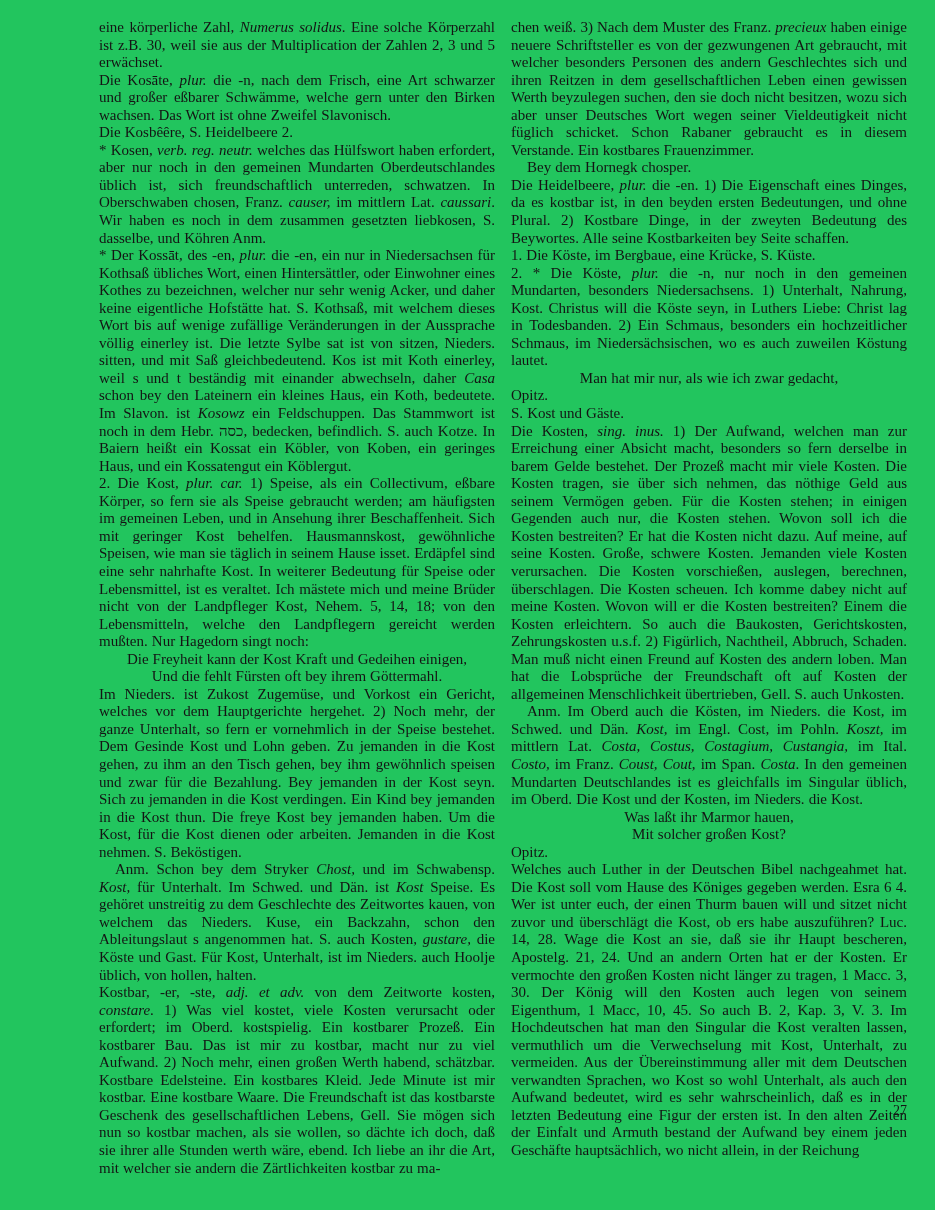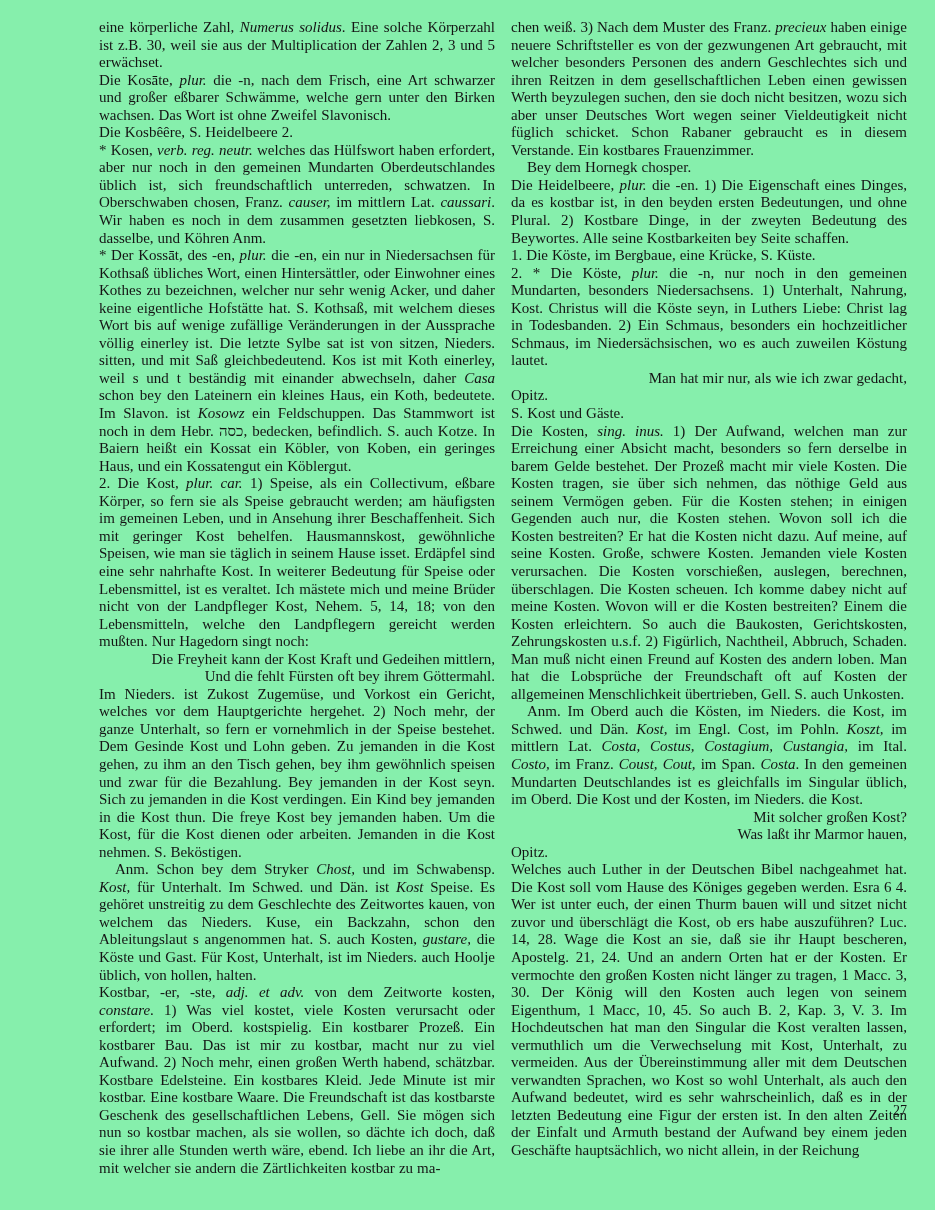--- a/index.html
+++ b/index.html
@@ -4,21 +4,21 @@
 <style>
   html, body {
     margin: 0;
     padding: 0;
     background: #ffffff;
   }
   .page {
     position: relative;
     width: 935px;
     height: 1210px;
-    background: #86efac;
+    background: #22c55e;
     color: #141414;
     font-family: "Liberation Serif", "DejaVu Serif", serif;
     overflow: hidden;
   }
   .columns {
     position: absolute;
     top: 19px;
     left: 99px;
     display: flex;
     gap: 16px;
@@ -26,21 +26,21 @@
   .column {
     width: 396px;
     font-size: 15px;
     line-height: 17.55px;
     text-align: justify;
     word-spacing: 0.02em;
   }
   .column p { margin: 0; padding: 0; }
   .p-entry { text-align: justify; }
   .p-anm   { text-align: justify; text-indent: 16px; }
-  .p-verse { text-align: right; margin-left: 17px; }
+  .p-verse { text-align: center; margin-left: 17px; }
   .p-attr  { text-align: left; }
   .seg-b { font-weight: normal; }
   .seg-i { font-style: italic; }
   .page-number {
     position: absolute;
     top: 1102px;
     left: 99px;
     width: 808px;
     text-align: right;
     font-size: 14px;
@@ -53,37 +53,37 @@
 
 <div class="page">
   <div class="columns">
     <div class="column" id="col-left">
         <p class="p-entry"><span class="seg-n">eine körperliche Zahl, </span><span class="seg-i">Numerus solidus</span><span class="seg-n">. Eine solche Körperzahl ist z.B. 30, weil sie aus der Multiplication der Zahlen 2, 3 und 5 erwächset.</span></p>
         <p class="p-entry"><span class="seg-b">Die Kosāte</span><span class="seg-n">, </span><span class="seg-i">plur.</span><span class="seg-n"> die -n, nach dem Frisch, eine Art schwarzer und großer eßbarer Schwämme, welche gern unter den Birken wachsen. Das Wort ist ohne Zweifel Slavonisch.</span></p>
         <p class="p-entry"><span class="seg-b">Die Kosbêêre</span><span class="seg-n">, S. Heidelbeere 2.</span></p>
         <p class="p-entry"><span class="seg-b">* Kosen</span><span class="seg-n">, </span><span class="seg-i">verb. reg. neutr.</span><span class="seg-n"> welches das Hülfswort haben erfordert, aber nur noch in den gemeinen Mundarten Oberdeutschlandes üblich ist, sich freundschaftlich unterreden, schwatzen. In Oberschwaben chosen, Franz. </span><span class="seg-i">causer,</span><span class="seg-n"> im mittlern Lat. </span><span class="seg-i">caussari</span><span class="seg-n">. Wir haben es noch in dem zusammen gesetzten liebkosen, S. dasselbe, und Köhren Anm.</span></p>
         <p class="p-entry"><span class="seg-b">* Der Kossāt</span><span class="seg-n">, des -en, </span><span class="seg-i">plur.</span><span class="seg-n"> die -en, ein nur in Niedersachsen für Kothsaß übliches Wort, einen Hintersättler, oder Einwohner eines Kothes zu bezeichnen, welcher nur sehr wenig Acker, und daher keine eigentliche Hofstätte hat. S. Kothsaß, mit welchem dieses Wort bis auf wenige zufällige Veränderungen in der Aussprache völlig einerley ist. Die letzte Sylbe sat ist von sitzen, Nieders. sitten, und mit Saß gleichbedeutend. Kos ist mit Koth einerley, weil s und t beständig mit einander abwechseln, daher </span><span class="seg-i">Casa</span><span class="seg-n"> schon bey den Lateinern ein kleines Haus, ein Koth, bedeutete. Im Slavon. ist </span><span class="seg-i">Kosowz</span><span class="seg-n"> ein Feldschuppen. Das Stammwort ist noch in dem Hebr. כסה, bedecken, befindlich. S. auch Kotze. In Baiern heißt ein Kossat ein Köbler, von Koben, ein geringes Haus, und ein Kossatengut ein Köblergut.</span></p>
         <p class="p-entry"><span class="seg-b">2. Die Kost</span><span class="seg-n">, </span><span class="seg-i">plur. car.</span><span class="seg-n"> 1) Speise, als ein Collectivum, eßbare Körper, so fern sie als Speise gebraucht werden; am häufigsten im gemeinen Leben, und in Ansehung ihrer Beschaffenheit. Sich mit geringer Kost behelfen. Hausmannskost, gewöhnliche Speisen, wie man sie täglich in seinem Hause isset. Erdäpfel sind eine sehr nahrhafte Kost. In weiterer Bedeutung für Speise oder Lebensmittel, ist es veraltet. Ich mästete mich und meine Brüder nicht von der Landpfleger Kost, Nehem. 5, 14, 18; von den Lebensmitteln, welche den Landpflegern gereicht werden mußten. Nur Hagedorn singt noch:</span></p>
-        <p class="p-verse"><span class="seg-n">Die Freyheit kann der Kost Kraft und Gedeihen mittlern,</span></p>
+        <p class="p-verse"><span class="seg-n">Die Freyheit kann der Kost Kraft und Gedeihen einigen,</span></p>
         <p class="p-verse"><span class="seg-n">Und die fehlt Fürsten oft bey ihrem Göttermahl.</span></p>
         <p class="p-entry"><span class="seg-n">Im Nieders. ist Zukost Zugemüse, und Vorkost ein Gericht, welches vor dem Hauptgerichte hergehet. 2) Noch mehr, der ganze Unterhalt, so fern er vornehmlich in der Speise bestehet. Dem Gesinde Kost und Lohn geben. Zu jemanden in die Kost gehen, zu ihm an den Tisch gehen, bey ihm gewöhnlich speisen und zwar für die Bezahlung. Bey jemanden in der Kost seyn. Sich zu jemanden in die Kost verdingen. Ein Kind bey jemanden in die Kost thun. Die freye Kost bey jemanden haben. Um die Kost, für die Kost dienen oder arbeiten. Jemanden in die Kost nehmen. S. Beköstigen.</span></p>
         <p class="p-anm"><span class="seg-n">Anm. Schon bey dem Stryker </span><span class="seg-i">Chost,</span><span class="seg-n"> und im Schwabensp. </span><span class="seg-i">Kost,</span><span class="seg-n"> für Unterhalt. Im Schwed. und Dän. ist </span><span class="seg-i">Kost</span><span class="seg-n"> Speise. Es gehöret unstreitig zu dem Geschlechte des Zeitwortes kauen, von welchem das Nieders. Kuse, ein Backzahn, schon den Ableitungslaut s angenommen hat. S. auch Kosten, </span><span class="seg-i">gustare,</span><span class="seg-n"> die Köste und Gast. Für Kost, Unterhalt, ist im Nieders. auch Hoolje üblich, von hollen, halten.</span></p>
         <p class="p-entry"><span class="seg-b">Kostbar</span><span class="seg-n">, -er, -ste, </span><span class="seg-i">adj. et adv.</span><span class="seg-n"> von dem Zeitworte kosten, </span><span class="seg-i">constare</span><span class="seg-n">. 1) Was viel kostet, viele Kosten verursacht oder erfordert; im Oberd. kostspielig. Ein kostbarer Prozeß. Ein kostbarer Bau. Das ist mir zu kostbar, macht nur zu viel Aufwand. 2) Noch mehr, einen großen Werth habend, schätzbar. Kostbare Edelsteine. Ein kostbares Kleid. Jede Minute ist mir kostbar. Eine kostbare Waare. Die Freundschaft ist das kostbarste Geschenk des gesellschaftlichen Lebens, Gell. Sie mögen sich nun so kostbar machen, als sie wollen, so dächte ich doch, daß sie ihrer alle Stunden werth wäre, ebend. Ich liebe an ihr die Art, mit welcher sie andern die Zärtlichkeiten kostbar zu ma-</span></p>
       </div>
     <div class="column" id="col-right">
         <p class="p-entry"><span class="seg-n">chen weiß. 3) Nach dem Muster des Franz. </span><span class="seg-i">precieux</span><span class="seg-n"> haben einige neuere Schriftsteller es von der gezwungenen Art gebraucht, mit welcher besonders Personen des andern Geschlechtes sich und ihren Reitzen in dem gesellschaftlichen Leben einen gewissen Werth beyzulegen suchen, den sie doch nicht besitzen, wozu sich aber unser Deutsches Wort wegen seiner Vieldeutigkeit nicht füglich schicket. Schon Rabaner gebraucht es in diesem Verstande. Ein kostbares Frauenzimmer.</span></p>
         <p class="p-anm"><span class="seg-n">Bey dem Hornegk chosper.</span></p>
         <p class="p-entry"><span class="seg-b">Die Heidelbeere</span><span class="seg-n">, </span><span class="seg-i">plur.</span><span class="seg-n"> die -en. 1) Die Eigenschaft eines Dinges, da es kostbar ist, in den beyden ersten Bedeutungen, und ohne Plural. 2) Kostbare Dinge, in der zweyten Bedeutung des Beywortes. Alle seine Kostbarkeiten bey Seite schaffen.</span></p>
         <p class="p-entry"><span class="seg-b">1. Die Köste</span><span class="seg-n">, im Bergbaue, eine Krücke, S. Küste.</span></p>
         <p class="p-entry"><span class="seg-n">2. </span><span class="seg-b">* Die Köste</span><span class="seg-n">, </span><span class="seg-i">plur.</span><span class="seg-n"> die -n, nur noch in den gemeinen Mundarten, besonders Niedersachsens. 1) Unterhalt, Nahrung, Kost. Christus will die Köste seyn, in Luthers Liebe: Christ lag in Todesbanden. 2) Ein Schmaus, besonders ein hochzeitlicher Schmaus, im Niedersächsischen, wo es auch zuweilen Köstung lautet.</span></p>
         <p class="p-verse"><span class="seg-n">Man hat mir nur, als wie ich zwar gedacht,</span></p>
         <p class="p-attr"><span class="seg-n">Opitz.</span></p>
         <p class="p-entry"><span class="seg-n">S. Kost und Gäste.</span></p>
         <p class="p-entry"><span class="seg-b">Die Kosten</span><span class="seg-n">, </span><span class="seg-i">sing. inus.</span><span class="seg-n"> 1) Der Aufwand, welchen man zur Erreichung einer Absicht macht, besonders so fern derselbe in barem Gelde bestehet. Der Prozeß macht mir viele Kosten. Die Kosten tragen, sie über sich nehmen, das nöthige Geld aus seinem Vermögen geben. Für die Kosten stehen; in einigen Gegenden auch nur, die Kosten stehen. Wovon soll ich die Kosten bestreiten? Er hat die Kosten nicht dazu. Auf meine, auf seine Kosten. Große, schwere Kosten. Jemanden viele Kosten verursachen. Die Kosten vorschießen, auslegen, berechnen, überschlagen. Die Kosten scheuen. Ich komme dabey nicht auf meine Kosten. Wovon will er die Kosten bestreiten? Einem die Kosten erleichtern. So auch die Baukosten, Gerichtskosten, Zehrungskosten u.s.f. 2) Figürlich, Nachtheil, Abbruch, Schaden. Man muß nicht einen Freund auf Kosten des andern loben. Man hat die Lobsprüche der Freundschaft oft auf Kosten der allgemeinen Menschlichkeit übertrieben, Gell. S. auch Unkosten.</span></p>
         <p class="p-anm"><span class="seg-n">Anm. Im Oberd auch die Kösten, im Nieders. die Kost, im Schwed. und Dän. </span><span class="seg-i">Kost,</span><span class="seg-n"> im Engl. Cost, im Pohln. </span><span class="seg-i">Koszt,</span><span class="seg-n"> im mittlern Lat. </span><span class="seg-i">Costa, Costus, Costagium, Custangia,</span><span class="seg-n"> im Ital. </span><span class="seg-i">Costo,</span><span class="seg-n"> im Franz. </span><span class="seg-i">Coust, Cout,</span><span class="seg-n"> im Span. </span><span class="seg-i">Costa</span><span class="seg-n">. In den gemeinen Mundarten Deutschlandes ist es gleichfalls im Singular üblich, im Oberd. Die Kost und der Kosten, im Nieders. die Kost.</span></p>
+        <p class="p-verse"><span class="seg-n">Was laßt ihr Marmor hauen,</span></p>
         <p class="p-verse"><span class="seg-n">Mit solcher großen Kost?</span></p>
-        <p class="p-verse"><span class="seg-n">Was laßt ihr Marmor hauen,</span></p>
         <p class="p-attr"><span class="seg-n">Opitz.</span></p>
         <p class="p-entry"><span class="seg-n">Welches auch Luther in der Deutschen Bibel nachgeahmet hat. Die Kost soll vom Hause des Königes gegeben werden. Esra 6 4. Wer ist unter euch, der einen Thurm bauen will und sitzet nicht zuvor und überschlägt die Kost, ob ers habe auszuführen? Luc. 14, 28. Wage die Kost an sie, daß sie ihr Haupt bescheren, Apostelg. 21, 24. Und an andern Orten hat er der Kosten. Er vermochte den großen Kosten nicht länger zu tragen, 1 Macc. 3, 30. Der König will den Kosten auch legen von seinem Eigenthum, 1 Macc, 10, 45. So auch B. 2, Kap. 3, V. 3. Im Hochdeutschen hat man den Singular die Kost veralten lassen, vermuthlich um die Verwechselung mit Kost, Unterhalt, zu vermeiden. Aus der Übereinstimmung aller mit dem Deutschen verwandten Sprachen, wo Kost so wohl Unterhalt, als auch den Aufwand bedeutet, wird es sehr wahrscheinlich, daß es in der letzten Bedeutung eine Figur der ersten ist. In den alten Zeiten der Einfalt und Armuth bestand der Aufwand bey einem jeden Geschäfte hauptsächlich, wo nicht allein, in der Reichung</span></p>
       </div>
   </div>
   <div class="page-number">27</div>
 </div>
 
 </body></html>

